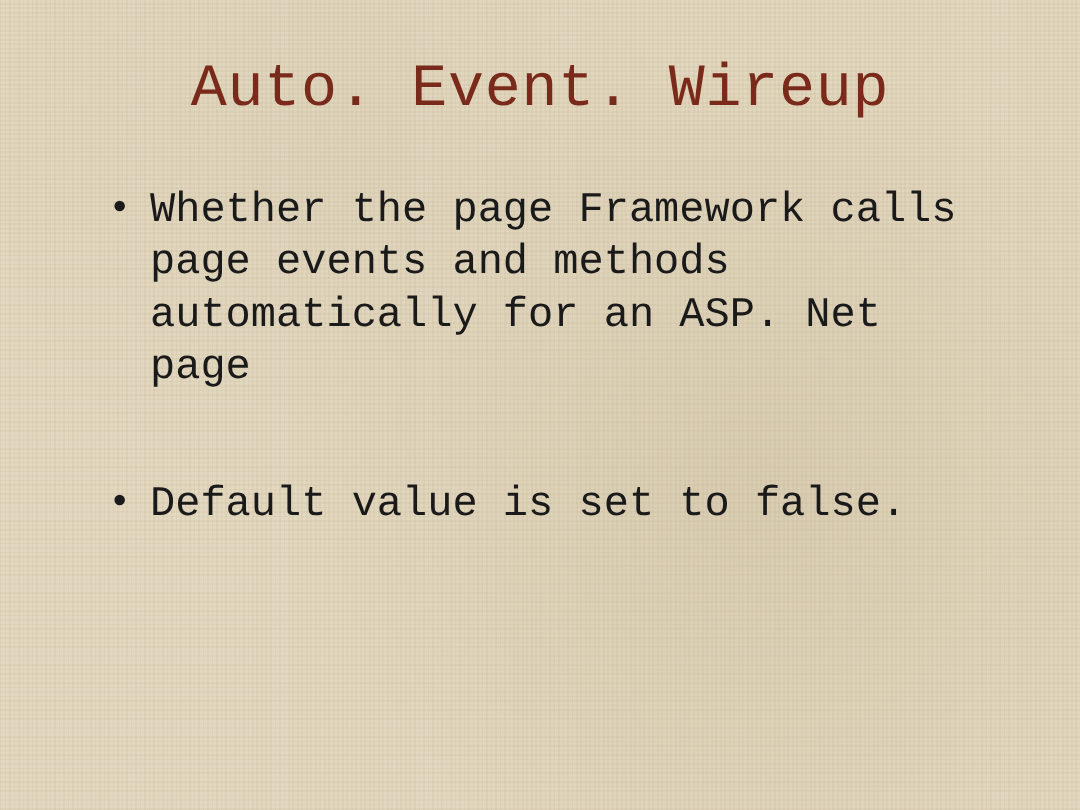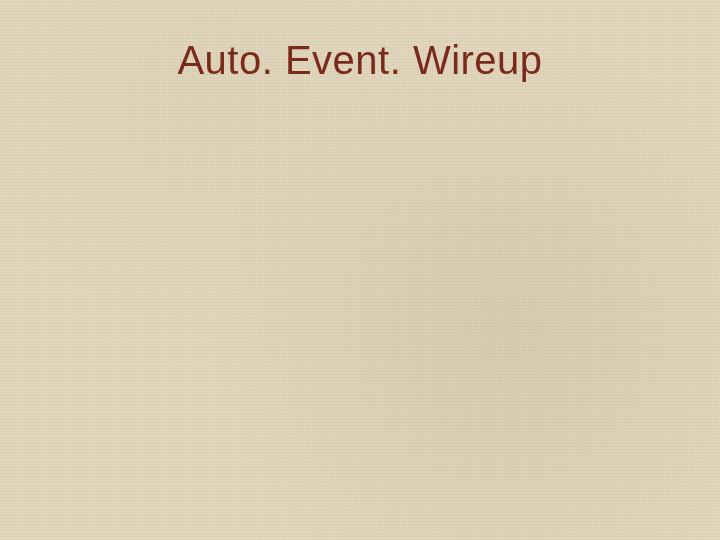--- a/index.html
+++ b/index.html
@@ -20,21 +20,21 @@
         rgba(190,170,140,0.15) 1px,
         transparent 1px,
         transparent 3px),
       repeating-linear-gradient(90deg,
         rgba(190,170,140,0.15) 0px,
         rgba(190,170,140,0.15) 1px,
         transparent 1px,
         transparent 3px),
       radial-gradient(circle at 30% 20%, rgba(220,210,185,0.6), transparent 40%),
       radial-gradient(circle at 70% 60%, rgba(200,185,155,0.4), transparent 50%);
-    font-family: Liberation Sans, sans-serif;
+    font-family: Liberation Mono, monospace;
     padding: 30px 50px 40px 50px;
     color: #1a1a1a;
   }
   .title {
     text-align: center;
     font-size: 40px;
     font-weight: 400;
     color: #7a2a1a;
     margin: 8px 0 40px 0;
     letter-spacing: 0.5px;
@@ -65,15 +65,17 @@
     color: #1a1a1a;
   }
 </style>
 </head>
 <body>
 
 <div class="slide">
   <h1 class="title">Auto. Event. Wireup</h1>
   <div class="content">
     <ul class="bullets">
+      <li>Whether the page Framework calls page events and methods automatically for an ASP. Net page</li>
+      <li>Default value is set to false.</li>
     </ul>
   </div>
 </div>
 
 </body></html>

